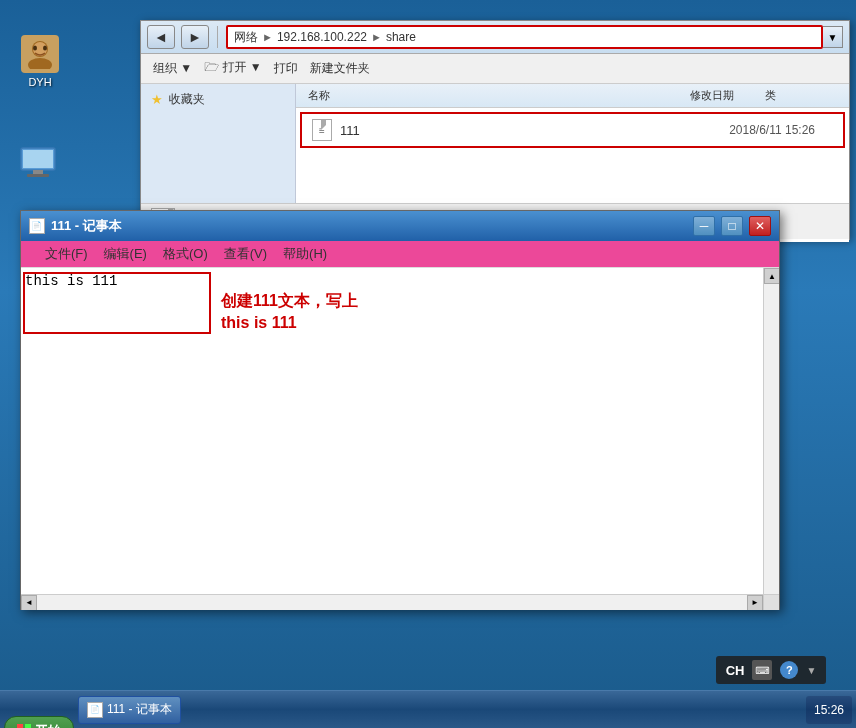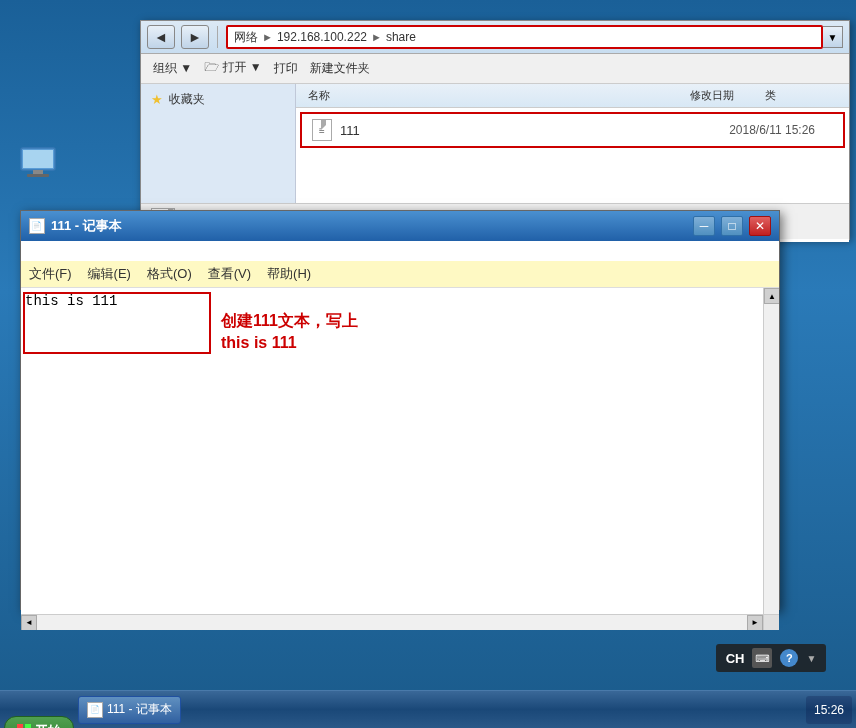--- a/index.html
+++ b/index.html
@@ -341,25 +341,24 @@
     .btn-maximize {
       background: linear-gradient(180deg, #80b0d8 0%, #5090c0 100%);
       border: 1px solid #3070a8;
     }
     .btn-close {
       background: linear-gradient(180deg, #e06060 0%, #c02020 100%);
       border: 1px solid #a01010;
     }
 
     .notepad-menubar {
-      background: #fef9c3;
+      background: #ec4899;
       border-bottom: 1px solid #ddd;
       display: flex;
-      padding: 2px 0;
-      margin-top: 20px;
+      padding: 2px 16px;
     }
 
     .notepad-menu-item {
       padding: 2px 8px;
       font-size: 13px;
       color: #333;
       cursor: pointer;
       border-radius: 2px;
     }
 
@@ -399,21 +398,21 @@
       display: flex;
       align-items: center;
       justify-content: center;
       font-size: 8px;
       cursor: pointer;
     }
 
     
     .language-bar {
       position: absolute;
-      bottom: 56px;
+      bottom: 44px;
       right: 30px;
       width: 110px;
       height: 28px;
       background: rgba(30,30,30,0.85);
       border-radius: 3px;
       display: flex;
       align-items: center;
       justify-content: center;
       gap: 8px;
     }
@@ -599,20 +598,35 @@
       background: #e0e0e0;
       border-top: 1px solid #ccc;
       border-left: 1px solid #ccc;
     }
   </style>
 </head>
 <body>
 
 <div class="desktop">
 
+  <div class="desktop-icon" style="top: 30px; left: 10px;">
+    <div class="icon-img">
+      <div class="user-avatar">
+        <svg width="30" height="30" viewBox="0 0 30 30">
+          <circle cx="15" cy="10" r="8" fill="#a06820"></circle>
+          <ellipse cx="15" cy="26" rx="12" ry="7" fill="#a06820"></ellipse>
+          <circle cx="15" cy="10" r="7" fill="#d4a060"></circle>
+          <ellipse cx="10" cy="9" rx="2" ry="2.5" fill="#4a3010"></ellipse>
+          <ellipse cx="20" cy="9" rx="2" ry="2.5" fill="#4a3010"></ellipse>
+          <path d="M10 14 Q15 18 20 14" stroke="#8a5020" stroke-width="1.5" fill="none"></path>
+        </svg>
+      </div>
+    </div>
+    <span class="icon-label">DYH</span>
+  </div>
 
   <div class="desktop-icon" style="top: 140px; left: 8px;">
     <div class="icon-img">
       <svg width="38" height="36" viewBox="0 0 38 36">
         <rect x="2" y="2" width="34" height="22" rx="2" fill="#5a9cd6" stroke="#3a7ab6" stroke-width="1.5"></rect>
         <rect x="4" y="4" width="30" height="18" fill="#a8d4f0"></rect>
         <rect x="14" y="24" width="10" height="4" fill="#888"></rect>
         <rect x="8" y="28" width="22" height="3" rx="1" fill="#666"></rect>
       </svg>
     </div>

